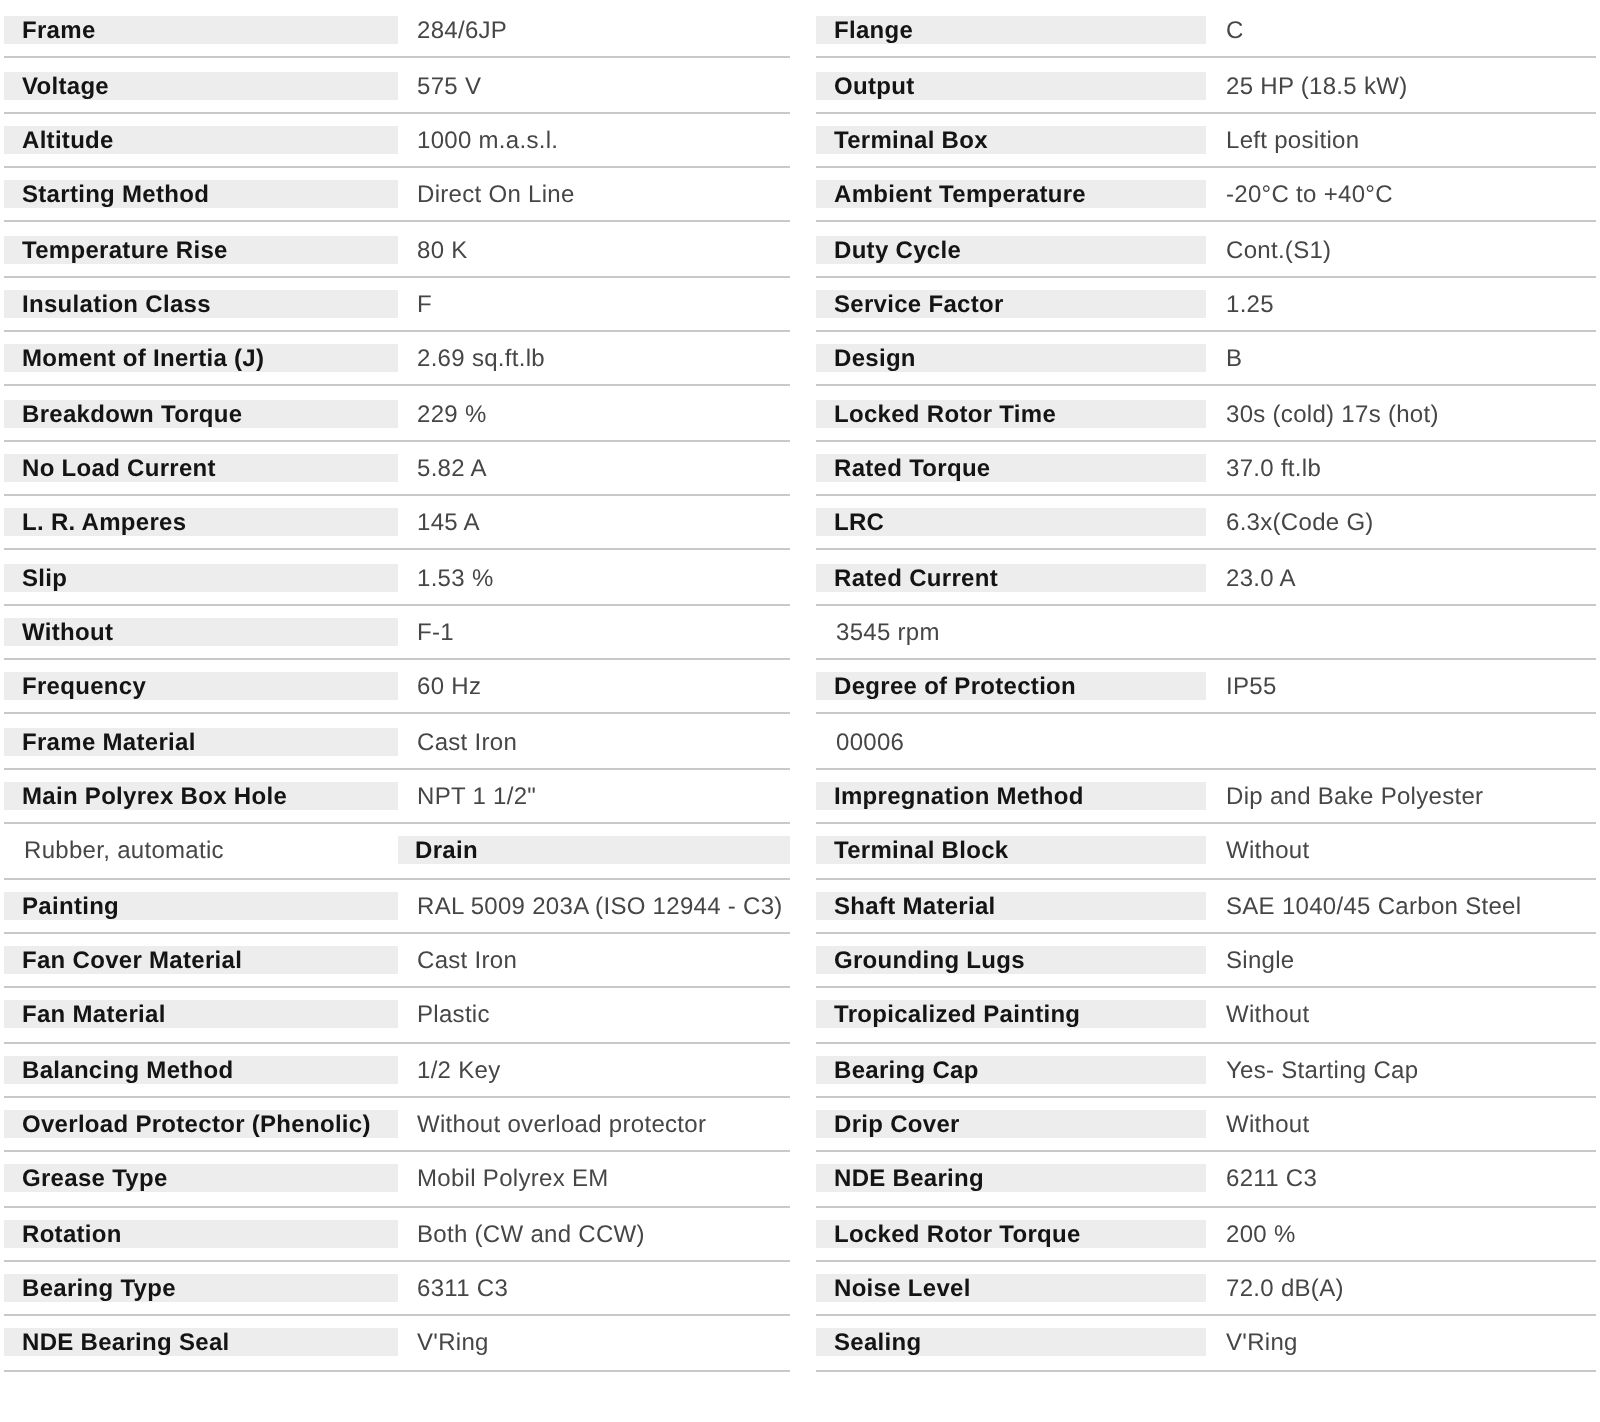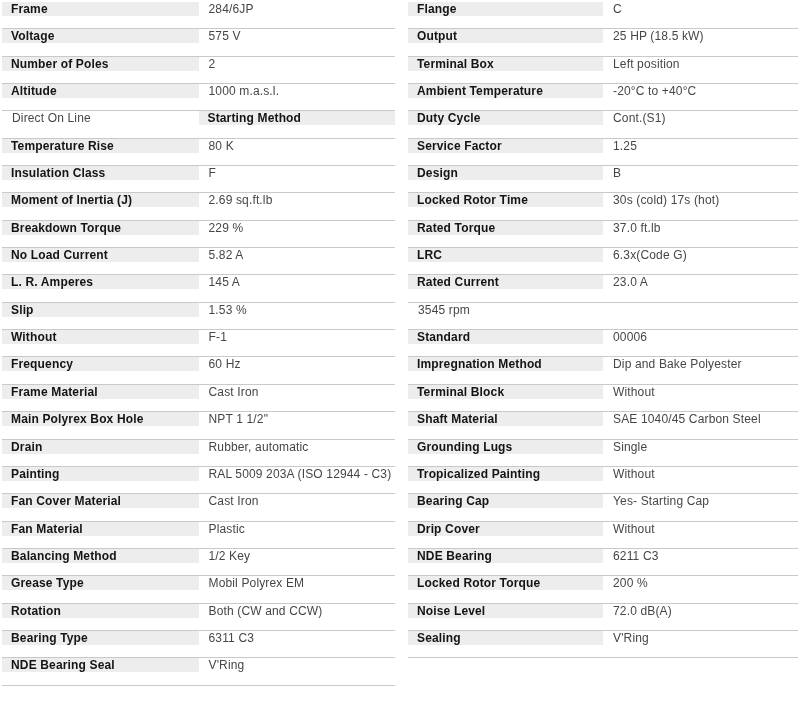--- a/index.html
+++ b/index.html
@@ -22,21 +22,21 @@
   .spec-table {
     flex: 0 0 auto;
   }
   .spec-table.left  { width: 393px; }
   .spec-table.right { width: 390px; }
   .row {
     display: flex;
     height: 27.35px;
     box-sizing: border-box;
     border-bottom: 1px solid var(--row-border, #c9c9c9);
-    align-items: flex-start;
+    align-items: center;
   }
   .cell {
     display: flex;
     align-items: center;
     box-sizing: border-box;
     font-size: 12px;
     letter-spacing: 0.15px;
     white-space: nowrap;
     overflow: hidden;
   }
@@ -62,30 +62,26 @@
   <div class="spec-table left">
       <div class="row">
         <div class="cell label">Frame</div>
         <div class="cell value">284/6JP</div>
       </div>
       <div class="row">
         <div class="cell label">Voltage</div>
         <div class="cell value">575 V</div>
       </div>
       <div class="row">
-        <div class="cell label">Number of Poles</div>
-        <div class="cell value">2</div>
-      </div>
-      <div class="row">
         <div class="cell label">Altitude</div>
         <div class="cell value">1000 m.a.s.l.</div>
       </div>
       <div class="row">
+        <div class="cell label">Starting Method</div>
         <div class="cell value">Direct On Line</div>
-        <div class="cell label">Starting Method</div>
       </div>
       <div class="row">
         <div class="cell label">Temperature Rise</div>
         <div class="cell value">80 K</div>
       </div>
       <div class="row">
         <div class="cell label">Insulation Class</div>
         <div class="cell value">F</div>
       </div>
       <div class="row">
@@ -118,40 +114,44 @@
       </div>
       <div class="row">
         <div class="cell label">Frame Material</div>
         <div class="cell value">Cast Iron</div>
       </div>
       <div class="row">
         <div class="cell label">Main Polyrex Box Hole</div>
         <div class="cell value">NPT 1 1/2"</div>
       </div>
       <div class="row">
+        <div class="cell value">Rubber, automatic</div>
         <div class="cell label">Drain</div>
-        <div class="cell value">Rubber, automatic</div>
       </div>
       <div class="row">
         <div class="cell label">Painting</div>
         <div class="cell value">RAL 5009 203A (ISO 12944 - C3)</div>
       </div>
       <div class="row">
         <div class="cell label">Fan Cover Material</div>
         <div class="cell value">Cast Iron</div>
       </div>
       <div class="row">
         <div class="cell label">Fan Material</div>
         <div class="cell value">Plastic</div>
       </div>
       <div class="row">
         <div class="cell label">Balancing Method</div>
         <div class="cell value">1/2 Key</div>
       </div>
       <div class="row">
+        <div class="cell label">Overload Protector (Phenolic)</div>
+        <div class="cell value">Without overload protector</div>
+      </div>
+      <div class="row">
         <div class="cell label">Grease Type</div>
         <div class="cell value">Mobil Polyrex EM</div>
       </div>
       <div class="row">
         <div class="cell label">Rotation</div>
         <div class="cell value">Both (CW and CCW)</div>
       </div>
       <div class="row">
         <div class="cell label">Bearing Type</div>
         <div class="cell value">6311 C3</div>
@@ -203,21 +203,24 @@
         <div class="cell value">6.3x(Code G)</div>
       </div>
       <div class="row">
         <div class="cell label">Rated Current</div>
         <div class="cell value">23.0 A</div>
       </div>
       <div class="row">
         <div class="cell value">3545 rpm</div>
       </div>
       <div class="row">
-        <div class="cell label">Standard</div>
+        <div class="cell label">Degree of Protection</div>
+        <div class="cell value">IP55</div>
+      </div>
+      <div class="row">
         <div class="cell value">00006</div>
       </div>
       <div class="row">
         <div class="cell label">Impregnation Method</div>
         <div class="cell value">Dip and Bake Polyester</div>
       </div>
       <div class="row">
         <div class="cell label">Terminal Block</div>
         <div class="cell value">Without</div>
       </div>

